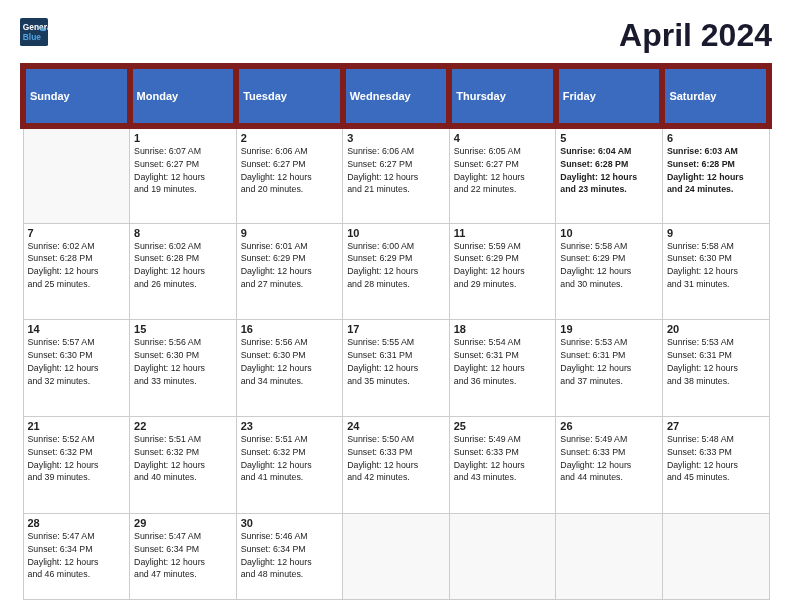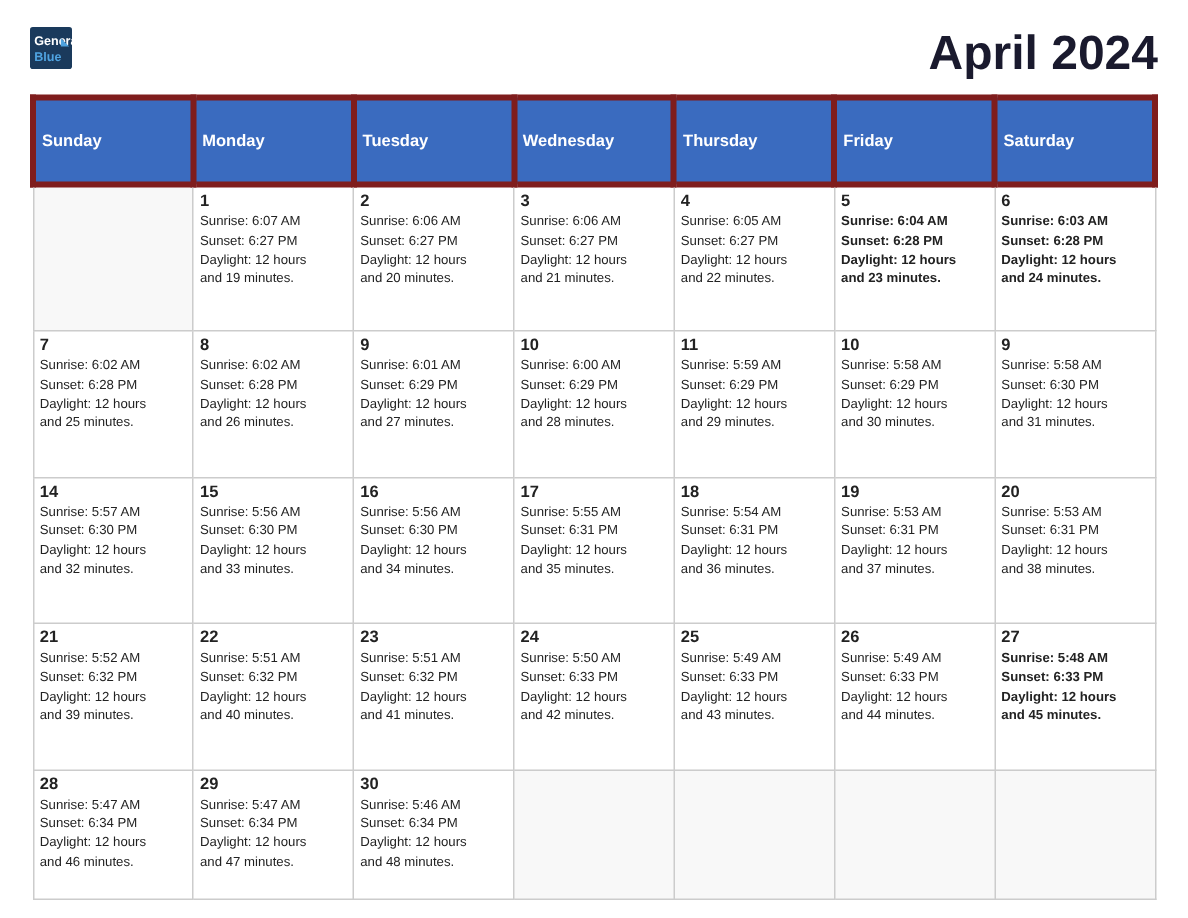--- a/index.html
+++ b/index.html
@@ -53,21 +53,21 @@
       width: 100%;
       table-layout: fixed;
     }
     .calendar th {
       background-color: #3a6bbf;
       color: white;
       font-size: 11px;
       font-weight: bold;
       padding: 21px 4px;
       text-align: left;
-      border: 4px solid #7f1d1d;
+      border: 6px solid #7f1d1d;
     }
     .calendar td {
       border: 1px solid #ccc;
       vertical-align: top;
       padding: 3px 4px;
       font-size: 9.5px;
       color: #222;
       background: #fff;
       height: 80px;
     }
@@ -305,21 +305,21 @@
           </td>
           <td>
             <span class="day-num">26</span>
             <div class="day-info" style="white-space: pre-line;">Sunrise: 5:49 AM
 Sunset: 6:33 PM
 Daylight: 12 hours
 and 44 minutes.</div>
           </td>
           <td>
             <span class="day-num">27</span>
-            <div class="day-info" style="white-space: pre-line; font-weight: bold;">Sunrise: 5:48 AM
+            <div class="day-info" style="white-space: pre-line;">Sunrise: 5:48 AM
 Sunset: 6:33 PM
 Daylight: 12 hours
 and 45 minutes.</div>
           </td>
         </tr>
         <tr class="last-row">
           <td>
             <span class="day-num">28</span>
             <div class="day-info" style="white-space: pre-line;">Sunrise: 5:47 AM
 Sunset: 6:34 PM

